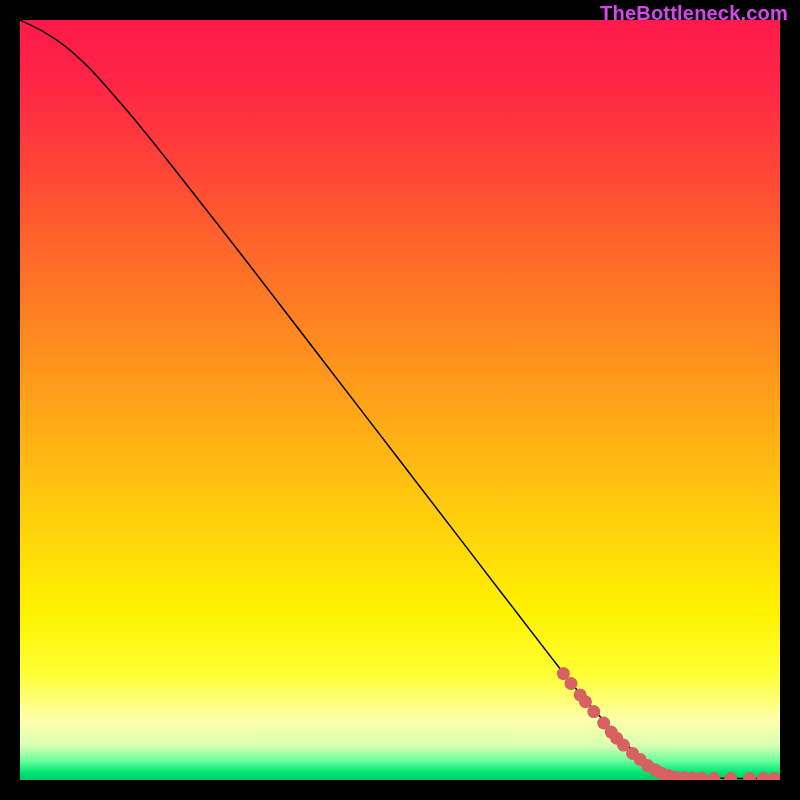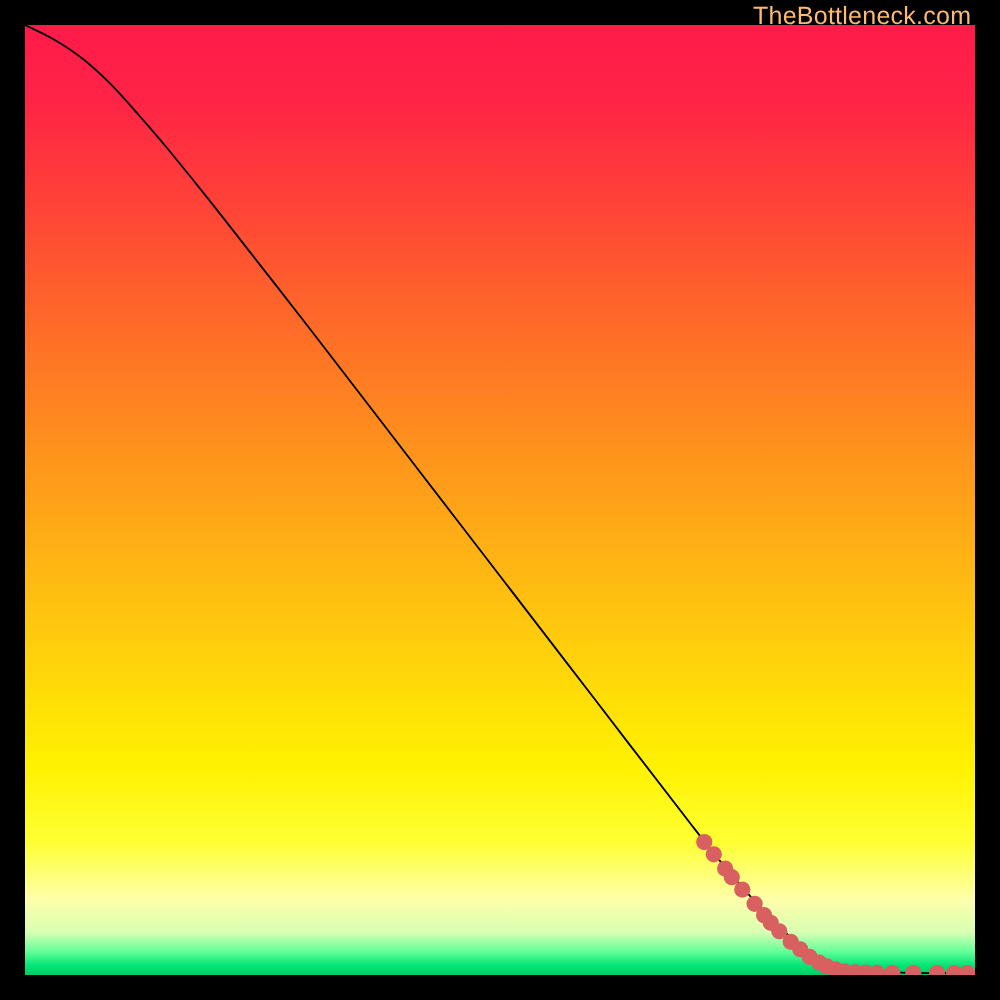--- a/index.html
+++ b/index.html
@@ -22,24 +22,24 @@
     position: absolute;
     left: 20px;
     top: 20px;
     width: 760px;
     height: 760px;
     z-index: 1;
   }
   #watermark {
     position: absolute;
     top: 2px;
-    right: 23px;
-    color: #fdba74;
+    right: 12px;
+    color: #d946ef;
     font-size: 20px;
-    font-weight: 400;
+    font-weight: 700;
     letter-spacing: 0.2px;
     z-index: 5;
   }
   svg { display: block; }
 </style>
 </head>
 <body>
 
 <div id="bg"></div>
 

